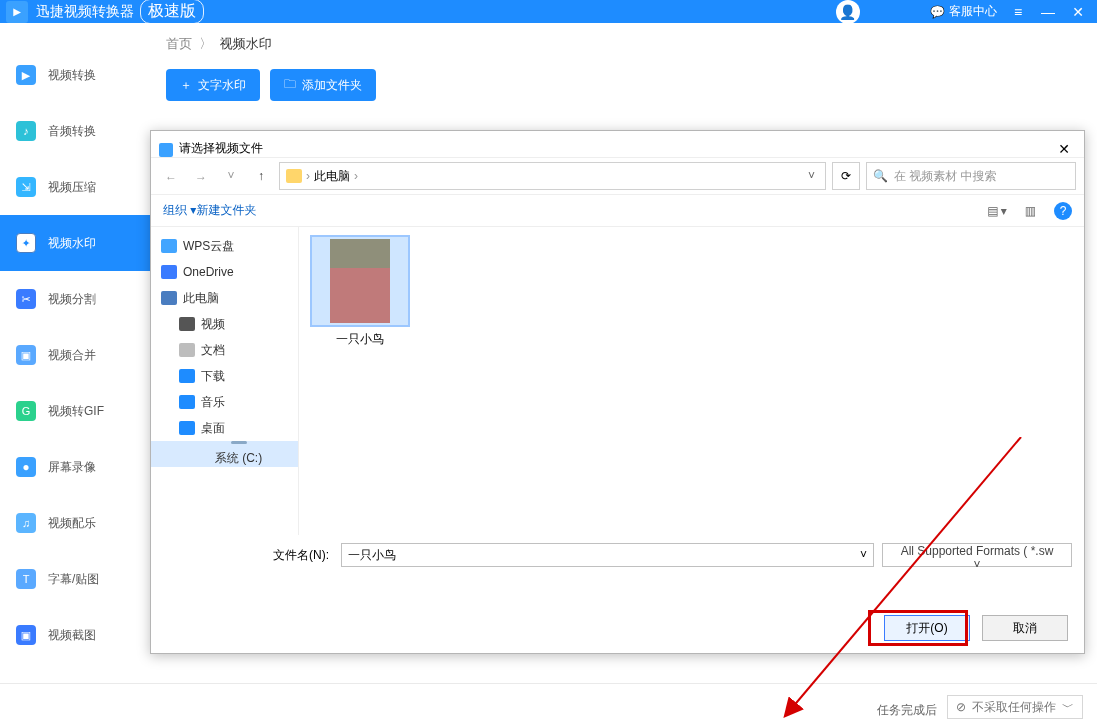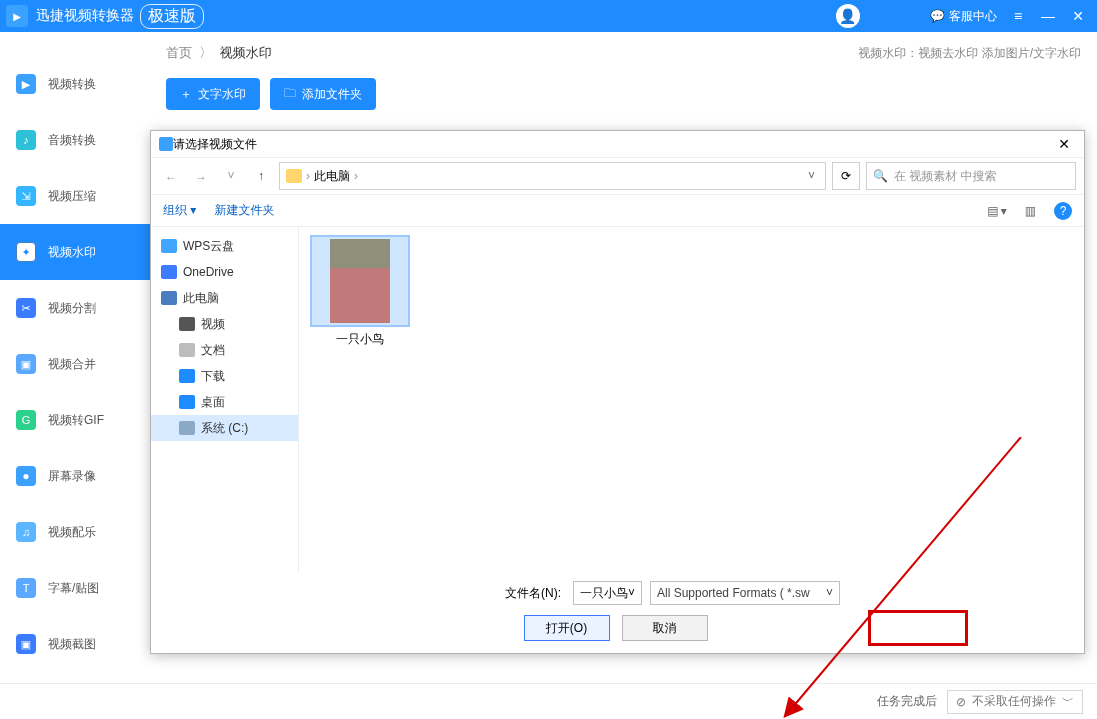--- a/index.html
+++ b/index.html
@@ -1,19 +1,19 @@
 <!DOCTYPE html>
 <html><head>
 <meta charset="utf-8">
 <style>
   * { box-sizing: border-box; margin: 0; padding: 0; font-family: "Microsoft YaHei", "Segoe UI", sans-serif; font-size: 12px; }
   body { width: 1097px; height: 719px; background: #fff; overflow: hidden; position: relative; }
 
   
-  .titlebar { height: 32px; background: #1e8cff; display: flex; align-items: center; color: #fff; padding: 0 10px 0 6px; }
+  .titlebar { height: 23px; background: #1e8cff; display: flex; align-items: center; color: #fff; padding: 0 10px 0 6px; }
   .app-logo { width: 22px; height: 22px; background: #3aa1ff; border-radius: 3px; margin-right: 8px; display: flex; align-items: center; justify-content: center; }
   .app-logo::before { content: "▶"; font-size: 10px; color: #fff; }
   .app-title { font-size: 14px; }
   .badge-ver { margin-left: 6px; padding: 1px 7px; border: 1px solid rgba(255,255,255,.85); border-radius: 10px; font-size: 16px; }
   .tb-spacer { flex: 1; }
   .tb-avatar { width: 24px; height: 24px; border-radius: 50%; background: #fff; display: flex; align-items: center; justify-content: center; margin-right: 70px; color: #1e8cff; font-size: 14px; }
   .tb-right { display: flex; align-items: center; gap: 12px; }
   .tb-help { display: flex; align-items: center; gap: 4px; font-size: 13px; }
   .tb-icon { width: 18px; text-align: center; font-size: 14px; }
 
@@ -30,69 +30,69 @@
 
   .content { flex: 1; padding: 0 16px; }
   .crumbs { height: 42px; display: flex; align-items: center; justify-content: space-between; color: #888; }
   .crumbs-left span { margin-right: 4px; font-size: 13px; margin-top: 22px; }
   .crumbs-left .current { color: #333; }
   .crumbs-right { color: #888; font-size: 12px; }
   .action-row { display: flex; gap: 10px; margin-top: 4px; }
   .btn-primary { background: #1e8cff; color: #fff; border: none; border-radius: 4px; height: 32px; padding: 0 14px; display: flex; align-items: center; gap: 6px; font-size: 13px; cursor: pointer; }
 
   
-  .footer { position: absolute; bottom: 0; left: 0; right: 0; height: 36px; border-top: 1px solid #eaeaea; display: flex; align-items: center; justify-content: flex-end; padding-right: 14px; gap: 10px; color: #666; font-size: 13px; }
+  .footer { position: absolute; bottom: 0; left: 0; right: 0; height: 36px; border-top: 1px solid #eaeaea; display: flex; align-items: flex-end; justify-content: flex-end; padding-right: 14px; gap: 10px; color: #666; font-size: 13px; }
   .footer .dd { border: 1px solid #d7d7d7; height: 24px; display: flex; align-items: center; padding: 0 8px; gap: 6px; color: #777; }
 
   
   .dialog { position: absolute; left: 150px; top: 130px; width: 935px; height: 524px; background: #fff; border: 1px solid #b5b5b5; box-shadow: 0 2px 12px rgba(0,0,0,.25); display: flex; flex-direction: column; }
-  .dlg-title { height: 26px; display: flex; align-items: center; padding: 0 8px; }
+  .dlg-title { height: 26px; display: flex; align-items: flex-end; padding: 0 8px; gap: 6px; }
   .dlg-title .dlg-icon { width: 14px; height: 14px; background: #3aa1ff; border-radius: 2px; }
   .dlg-close { margin-left: auto; font-size: 14px; padding: 0 6px; cursor: pointer; }
 
   .dlg-path { height: 38px; display: flex; align-items: center; padding: 0 8px; gap: 6px; border-top: 1px solid #eee; border-bottom: 1px solid #eee; }
   .nav-btn { width: 24px; height: 24px; display: flex; align-items: center; justify-content: center; color: #999; }
   .nav-btn.enabled { color: #333; }
   .path-box { flex: 1; height: 28px; border: 1px solid #d0d0d0; display: flex; align-items: center; padding: 0 6px; gap: 4px; }
   .path-box .folder-icon { width: 16px; height: 14px; background: #ffd66b; border-radius: 2px; }
   .path-box .sep { color: #999; }
   .path-box .chev { margin-left: auto; color: #666; padding: 0 4px; }
   .refresh-btn { width: 28px; height: 28px; border: 1px solid #d0d0d0; display: flex; align-items: center; justify-content: center; }
   .search-box { width: 210px; height: 28px; border: 1px solid #d0d0d0; display: flex; align-items: center; padding: 0 6px; color: #999; gap: 6px; }
 
-  .dlg-toolbar { height: 32px; display: flex; align-items: center; padding: 0 12px; gap: 18px; border-bottom: 1px solid #eee; }
+  .dlg-toolbar { height: 32px; display: flex; align-items: center; padding: 0 12px; border-bottom: 1px solid #eee; }
   .dlg-toolbar .lnk { color: #0b63c5; cursor: pointer; }
   .dlg-toolbar .right-icons { margin-left: auto; display: flex; align-items: center; gap: 18px; color: #666; }
   .view-icon { display: flex; align-items: center; gap: 2px; }
   .help-icon { width: 18px; height: 18px; border-radius: 50%; background: #1e8cff; color: #fff; display: flex; align-items: center; justify-content: center; font-size: 12px; }
 
   .dlg-body { flex: 1; display: flex; min-height: 0; }
   .tree { width: 148px; border-right: 1px solid #eee; overflow: auto; padding-top: 6px; }
   .tree-item { height: 26px; display: flex; align-items: center; gap: 6px; padding-left: 10px; color: #333; cursor: default; }
   .tree-item.child { padding-left: 28px; }
-  .tree-item.selected { background: #d8eaff; }
+  .tree-item.selected { background: #d8eaff; flex-direction: column; }
   .tree-item .ti-icon { width: 16px; height: 14px; border-radius: 2px; }
   .ic-cloud { background: #42a5ff; } .ic-blue { background: #3a7bff; } .ic-mon { background: #4a7dc0; }
   .ic-cube { background: #2bb3c4; } .ic-film { background: #555; } .ic-img { background: #2bb573; }
   .ic-doc { background: #bdbdbd; } .ic-dl { background: #1e8cff; } .ic-music { background: #1e8cff; }
   .ic-desk { background: #1e8cff; } .ic-disk { background: #8aa9c7; } .ic-net { background: #5aa9ff; }
   .ic-white { background: #fff; border: 1px solid #4a7dc0; }
 
   .file-area { flex: 1; padding: 8px 10px; }
   .file-thumb { width: 102px; display: flex; flex-direction: column; align-items: center; gap: 4px; }
   .thumb-box { width: 100px; height: 92px; border: 2px solid #9cc7ff; background: #cfe6ff; display: flex; align-items: center; justify-content: center; padding: 2px; }
   .thumb-inner { width: 60px; height: 84px; background: linear-gradient(#8f8f7a 0 35%, #c07a7a 35% 100%); }
   .thumb-label { font-size: 12px; }
 
-  .dlg-footer { padding: 8px 12px 12px; display: flex; flex-direction: column; gap: 10px; position: relative; align-items: center; }
+  .dlg-footer { padding: 8px 12px 12px; display: flex; flex-direction: column; gap: 0; position: relative; }
   .fn-row { display: flex; align-items: center; gap: 8px; }
   .fn-label { width: 170px; text-align: right; padding-right: 4px; }
   .fn-input { flex: 1; height: 24px; border: 1px solid #c0c0c0; padding: 0 6px; display: flex; align-items: center; justify-content: space-between; }
-  .fn-filter { width: 190px; height: 24px; border: 1px solid #c0c0c0; padding: 0 6px; display: flex; align-items: center; justify-content: space-between; color: #444; }
-  .btn-row { display: flex; justify-content: flex-end; gap: 12px; padding-right: 4px; }
+  .fn-filter { width: 190px; height: 24px; border: 1px solid #c0c0c0; padding: 0 6px; display: flex; align-items: center; justify-content: space-between; color: #444; flex-direction: column; }
+  .btn-row { display: flex; justify-content: flex-end; gap: 12px; padding-right: 4px; margin-top: 48px; }
   .dlg-btn { width: 86px; height: 26px; border: 1px solid #b5b5b5; background: #f2f2f2; display: flex; align-items: center; justify-content: center; cursor: pointer; }
   .dlg-btn.open { border: 1px solid #3a7bff; background: #eaf3ff; }
   .open-highlight { position: absolute; border: 3px solid #d40000; width: 100px; height: 36px; right: 116px; bottom: 7px; pointer-events: none; }
 
   
   .arrow-svg { position: absolute; left: 630px; top: 306px; width: 270px; height: 316px; pointer-events: none; }
 </style>
 </head>
 <body>
 
@@ -161,21 +161,20 @@
       </div>
   </div>
 
   <div class="content">
     <div class="crumbs">
       <div class="crumbs-left">
         <span>首页</span>
         <span>〉</span>
         <span class="current">视频水印</span>
       </div>
-      <div class="crumbs-right">视频水印：视频去水印 添加图片/文字水印</div>
     </div>
     <div class="action-row">
       <button class="btn-primary">
           <span>＋</span>
           <span>文字水印</span>
         </button>
       <button class="btn-primary">
           <span>🗀</span>
           <span>添加文件夹</span>
         </button>
@@ -250,20 +249,24 @@
         </div>
         <div class="tree-item child">
           <span class="ti-icon ic-doc"></span>
           <span>文档</span>
         </div>
         <div class="tree-item child">
           <span class="ti-icon ic-dl"></span>
           <span>下载</span>
         </div>
         <div class="tree-item child">
+          <span class="ti-icon ic-music"></span>
+          <span>音乐</span>
+        </div>
+        <div class="tree-item child">
           <span class="ti-icon ic-desk"></span>
           <span>桌面</span>
         </div>
         <div class="tree-item child selected">
           <span class="ti-icon ic-disk"></span>
           <span>系统 (C:)</span>
         </div>
       </div>
     <div class="file-area">
       <div class="file-thumb">

